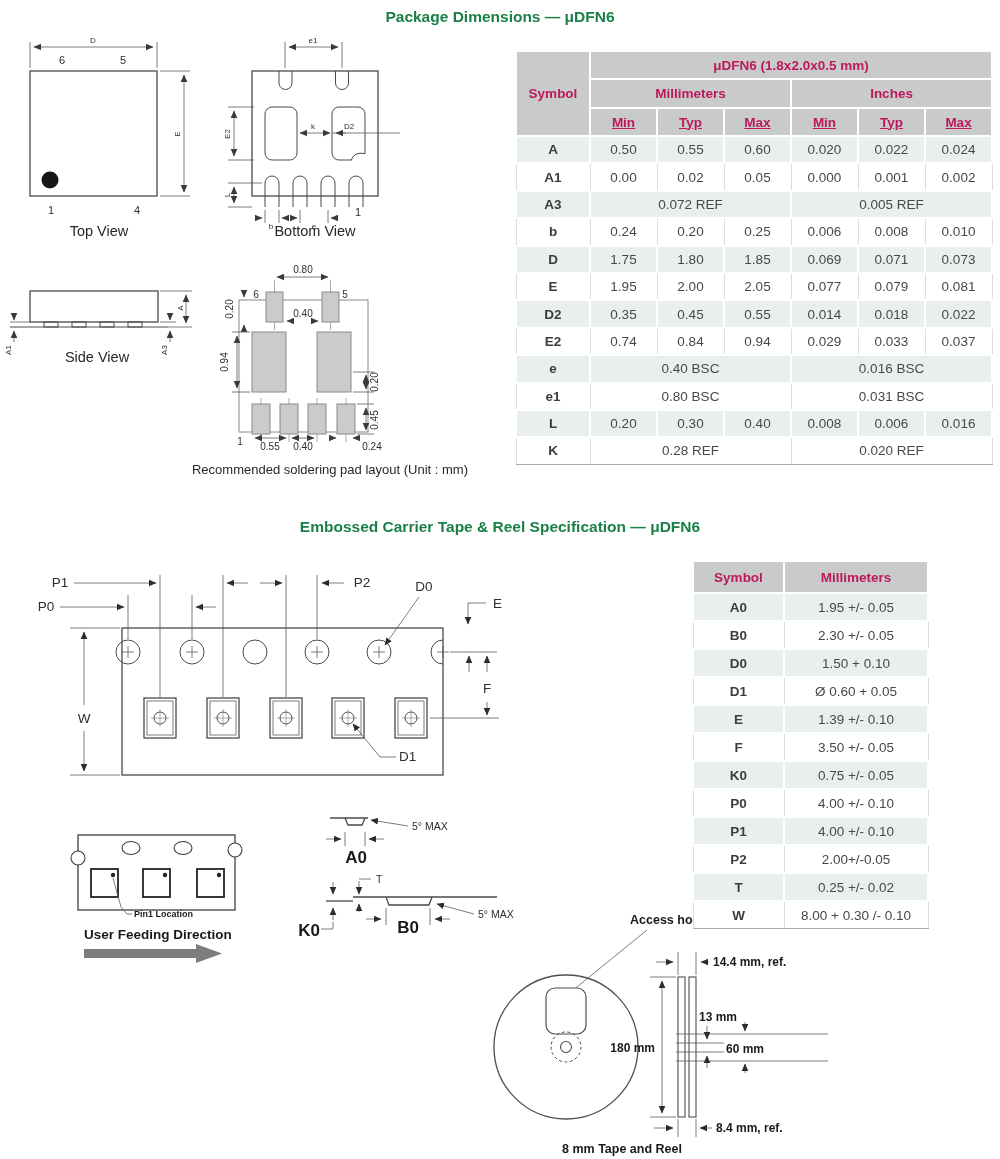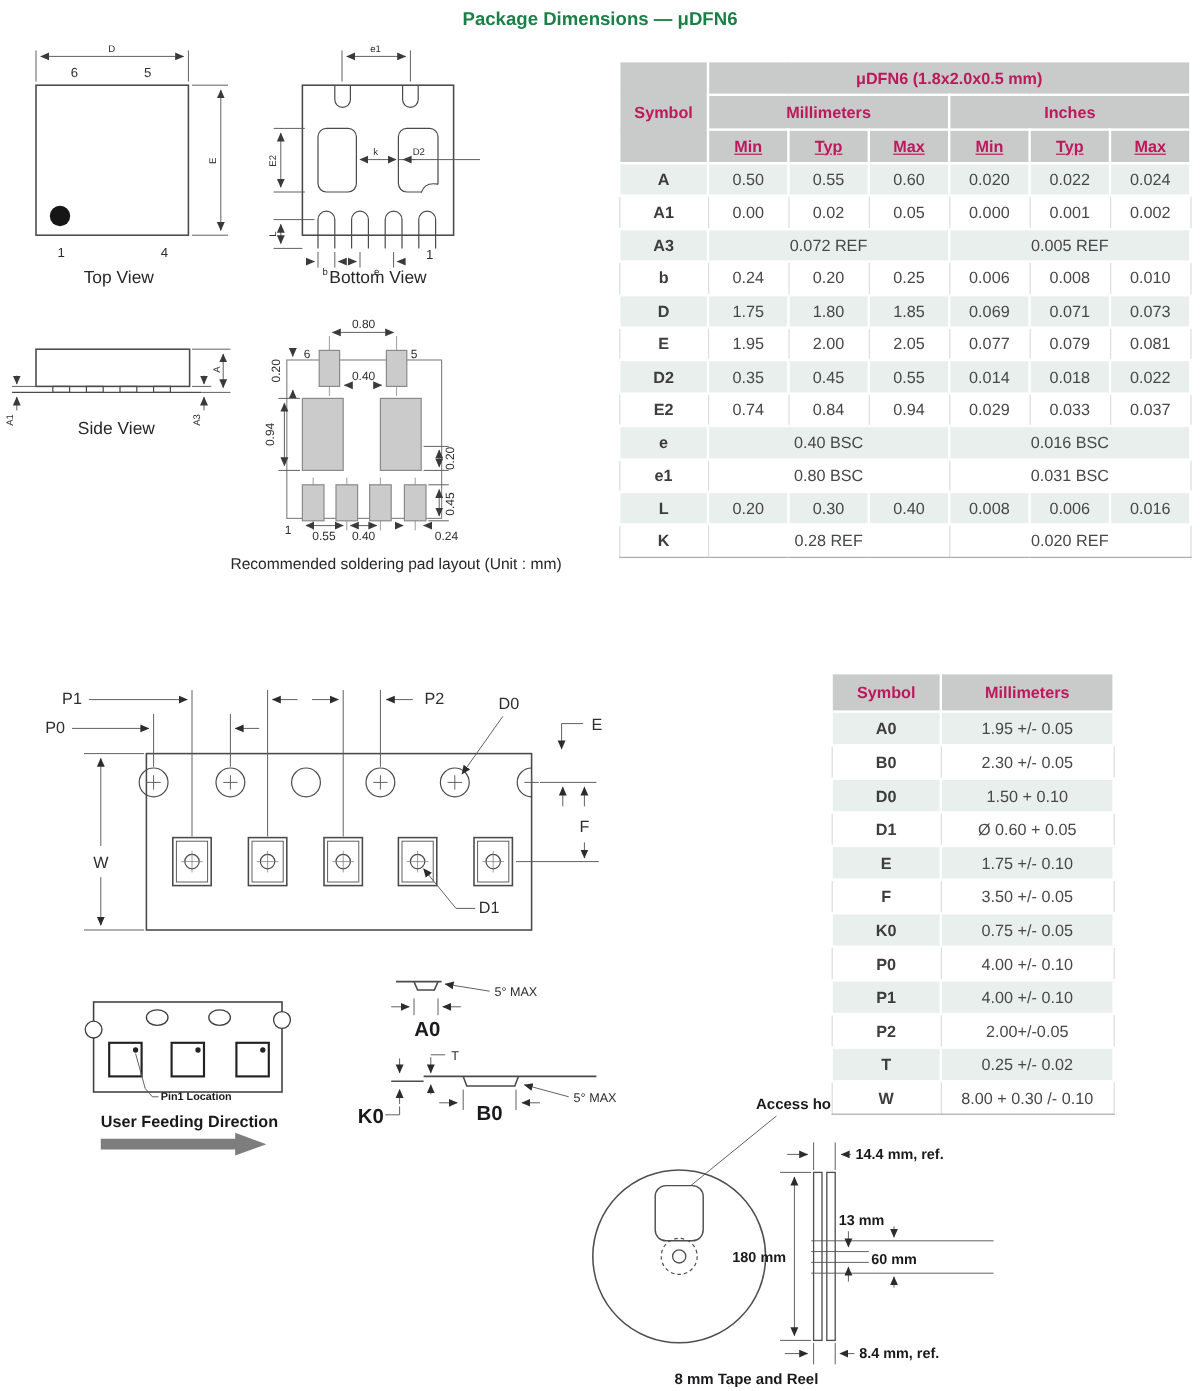--- a/index.html
+++ b/index.html
@@ -297,20 +297,21 @@
           <td>0.016</td>
     </tr>
     <tr class="data plain last">
       <td class="sym">K</td>
       <td colspan="3">0.28 REF</td>
       <td colspan="3">0.020 REF</td>
     </tr>
   </tbody>
     </table>
 
+  <div id="title2" class="sec-title">Embossed Carrier Tape &amp; Reel Specification — μDFN6</div>
 
   <svg style="left:0;top:545px;" width="1000" height="614" viewBox="0 0 1000 614">
     <defs>
       <marker id="arB" markerWidth="9" markerHeight="9" refX="7" refY="4" orient="auto-start-reverse" markerUnits="userSpaceOnUse">
         <path d="M0,0.7 L7.5,4 L0,7.3 Z" fill="#2c2c2e"></path>
       </marker>
     </defs>
 
     <g>
       <rect class="ln2" x="122" y="83" width="321" height="147"></rect>
@@ -512,21 +513,21 @@
     <tr class="data shade">
           <td class="sym">D0</td>
           <td>1.50 + 0.10</td>
         </tr>
     <tr class="data plain">
           <td class="sym">D1</td>
           <td>Ø 0.60 + 0.05</td>
         </tr>
     <tr class="data shade">
           <td class="sym">E</td>
-          <td>1.75 +/- 0.10</td>
+          <td>1.39 +/- 0.10</td>
         </tr>
     <tr class="data plain">
           <td class="sym">F</td>
           <td>3.50 +/- 0.05</td>
         </tr>
     <tr class="data shade">
           <td class="sym">K0</td>
           <td>0.75 +/- 0.05</td>
         </tr>
     <tr class="data plain">

